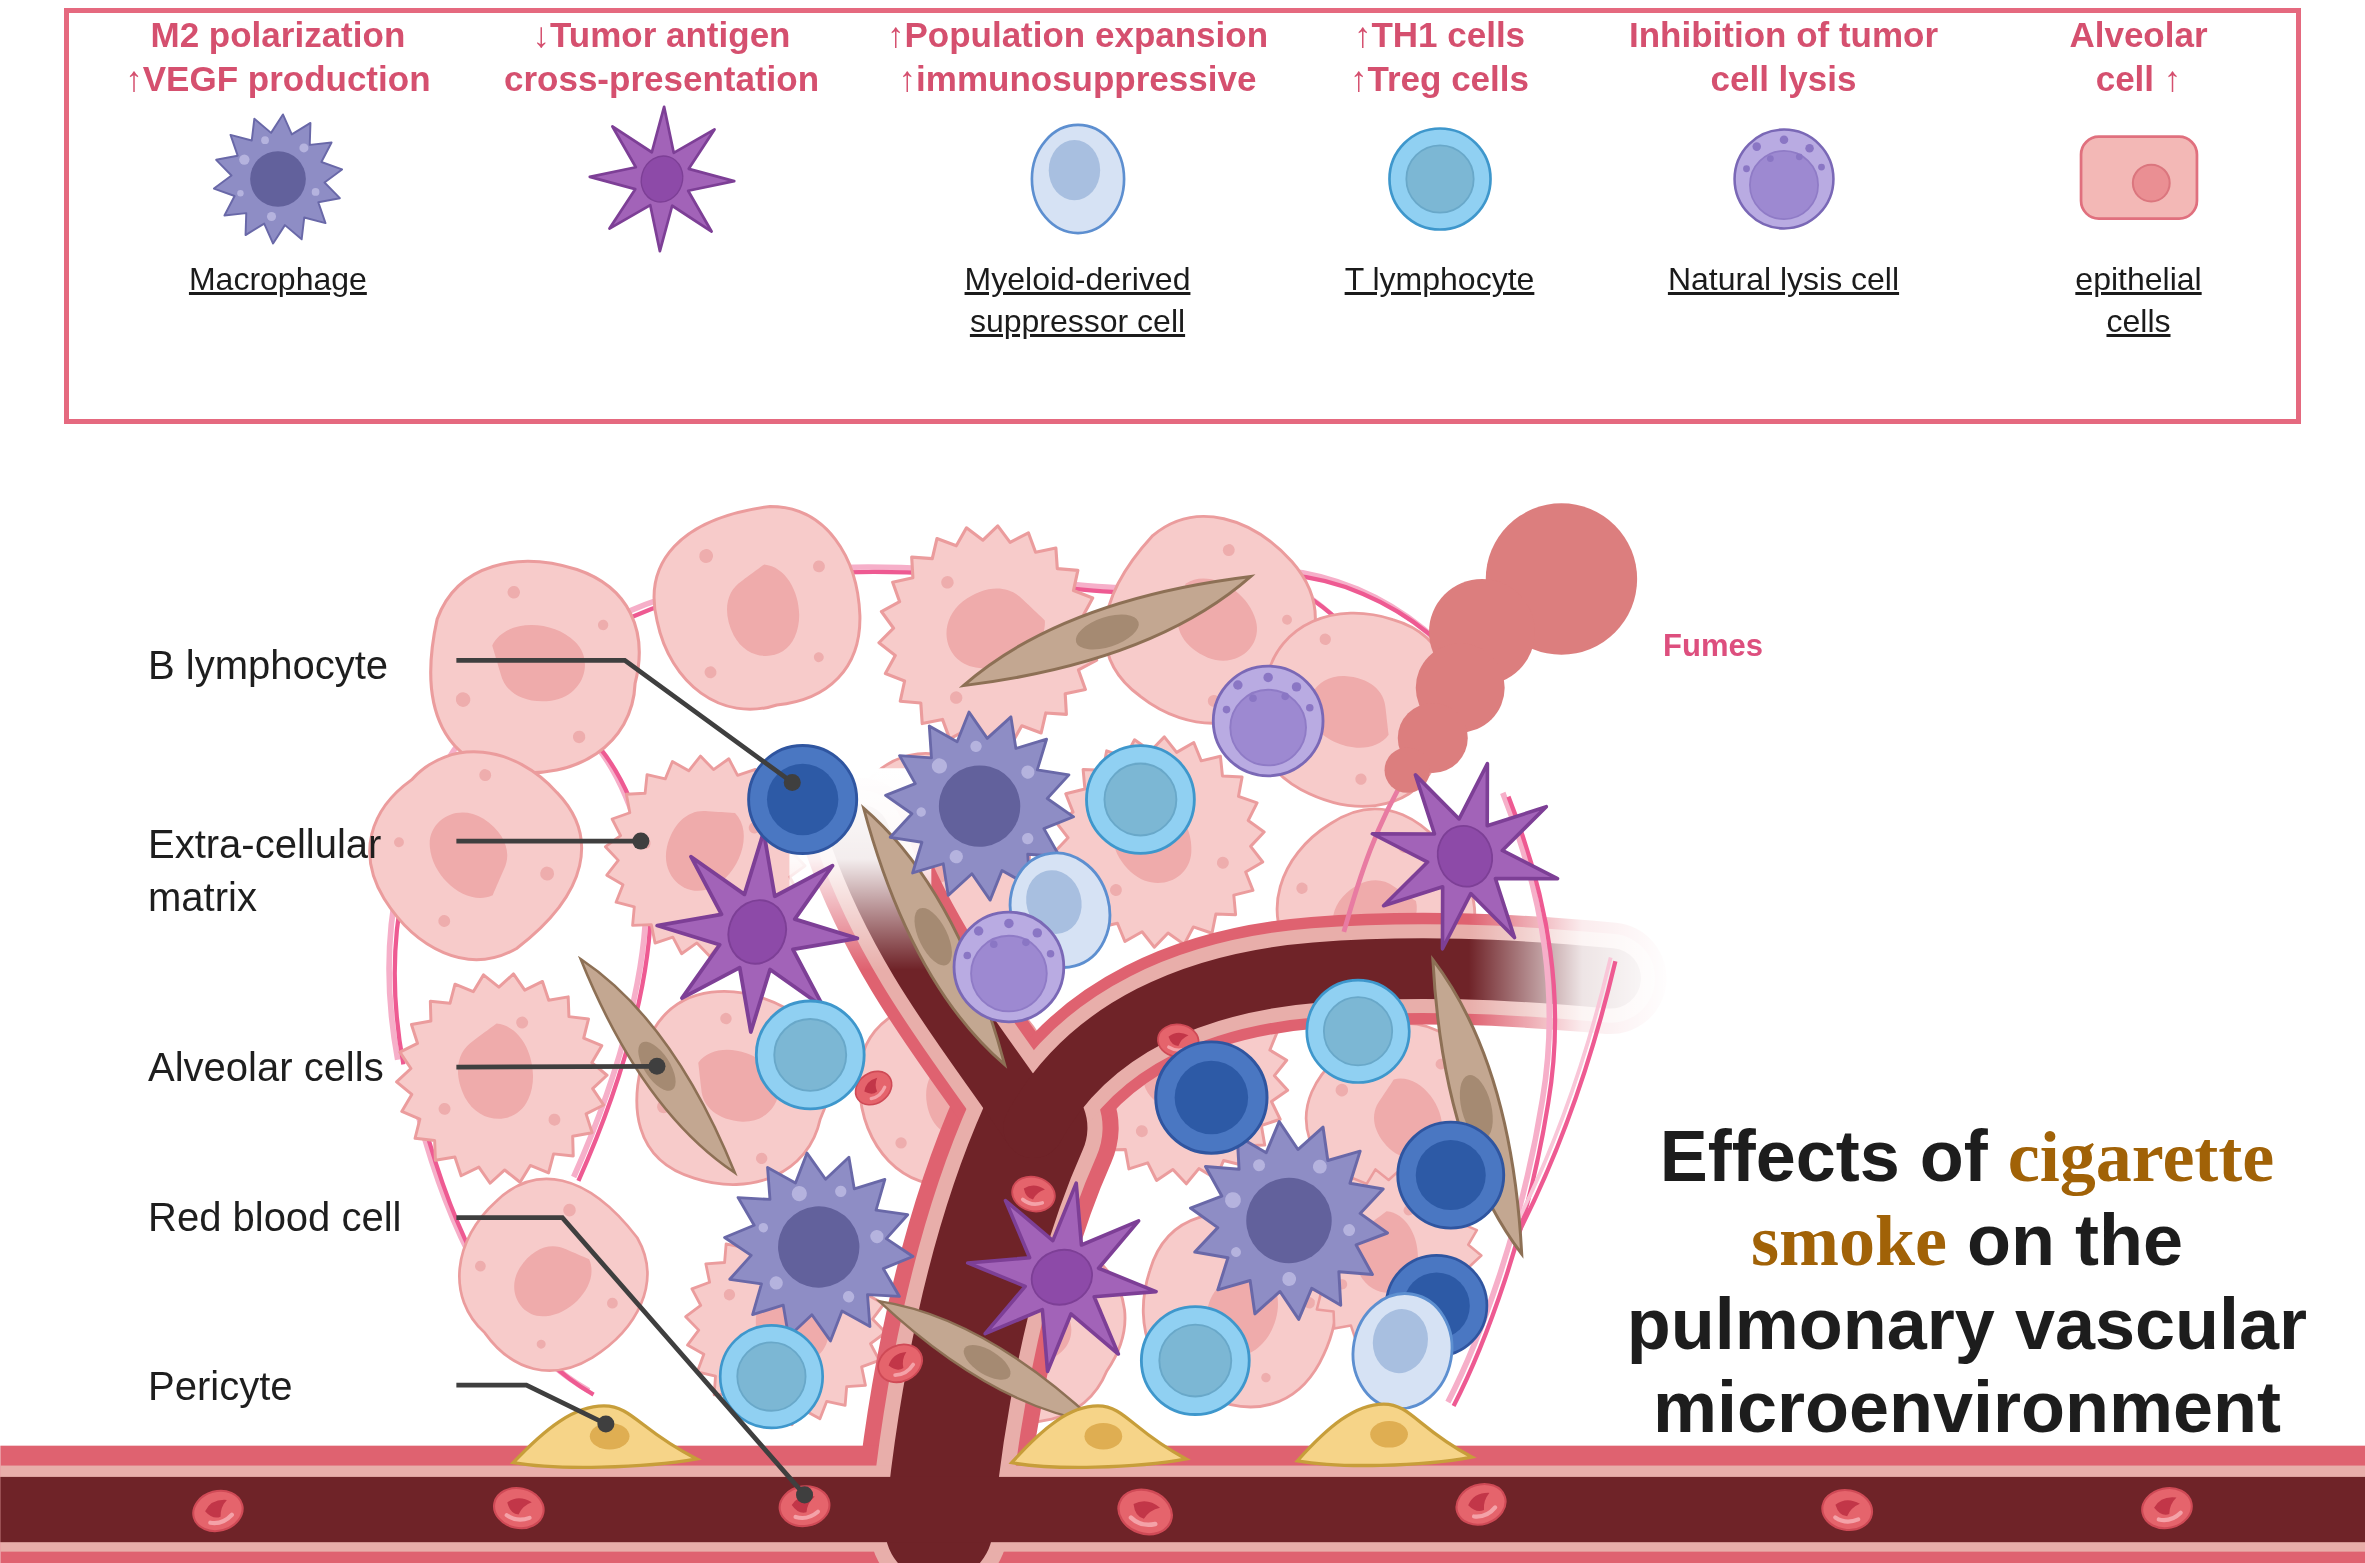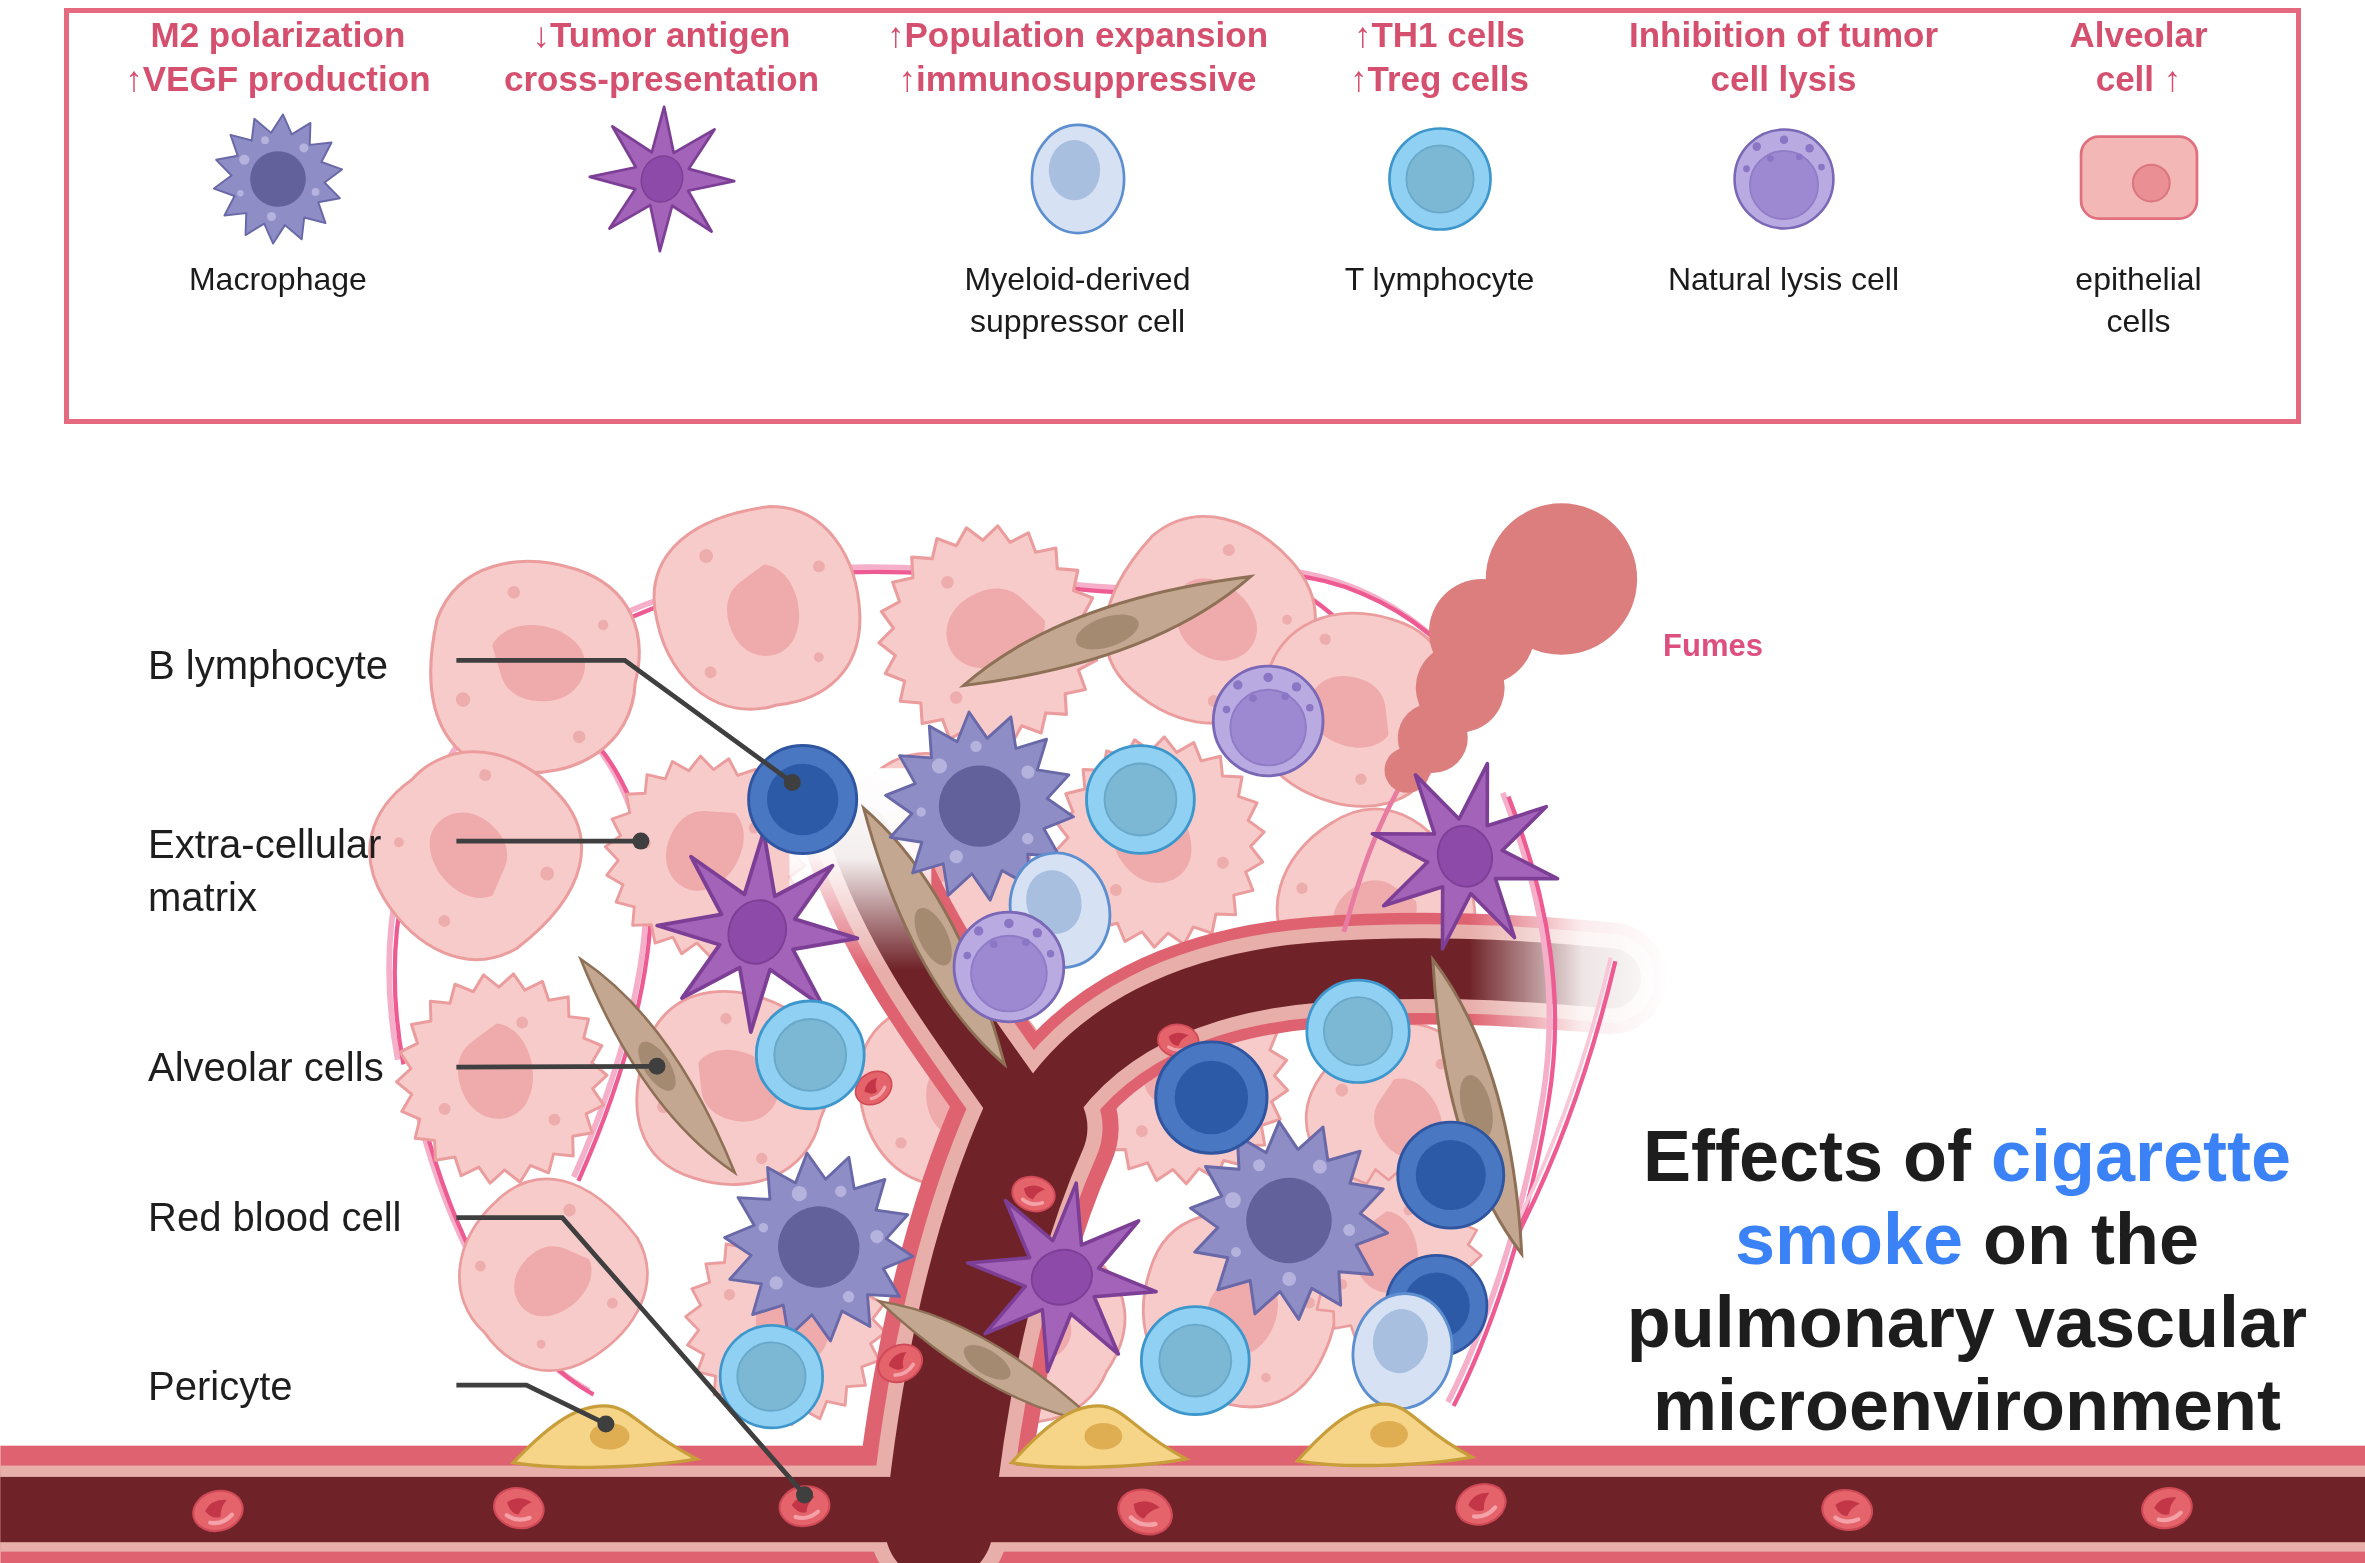--- a/index.html
+++ b/index.html
@@ -4,29 +4,29 @@
 <style>
   html,body{margin:0;padding:0;background:#fff;}
   #stage{position:relative;width:2366px;height:1563px;background:#ffffff;overflow:hidden;
          font-family:"Liberation Sans",sans-serif;}
   
   .legend-box{position:absolute;left:64px;top:7.6px;width:2237px;height:416px;
               border:5.7px solid #e5697f;background:#fff;box-sizing:border-box;}
   .legend-item{position:absolute;top:0;width:397px;height:100%;text-align:center;}
   .cap{font-weight:bold;font-size:35px;line-height:44px;color:#d5506f;white-space:pre-line;}
   .cell-icon{display:block;margin:3.8px auto 0;width:150px;height:150px;}
-  .lab{margin-top:3.8px;font-size:32px;line-height:42px;color:#1b1b1b;white-space:pre-line;}
+  .lab{margin-top:3.8px;font-size:32px;line-height:42px;color:#1b1b1b;white-space:pre-line;text-decoration:underline;}
   
   .ann{position:absolute;left:148px;width:303px;text-align:left;font-size:40px;line-height:53px;
        color:#1e1e1e;white-space:pre-line;}
   .fumes{position:absolute;left:1571px;top:628px;width:284px;text-align:center;
          font-size:31px;font-weight:bold;color:#dd4f7e;}
   .fig-title{position:absolute;left:1541px;top:1115px;width:852px;text-align:center;
              font-size:72px;line-height:83px;font-weight:bold;color:#1d1d1d;}
-  .fig-title .accent{color:#3b82f6;}
+  .fig-title .accent{color:#a16207;font-family:Liberation Serif, serif;}
   #art{position:absolute;left:0;top:0;width:2366px;height:1563px;}
   .fibL{stroke:#f6afc9;stroke-width:6;fill:none;}
   .fibM{stroke:#ee5a92;stroke-width:4.5;fill:none;}
   .fibT{stroke:#f9c6d8;stroke-width:4;fill:none;}
 </style>
 </head>
 <body>
 
 <div id="stage">
 

